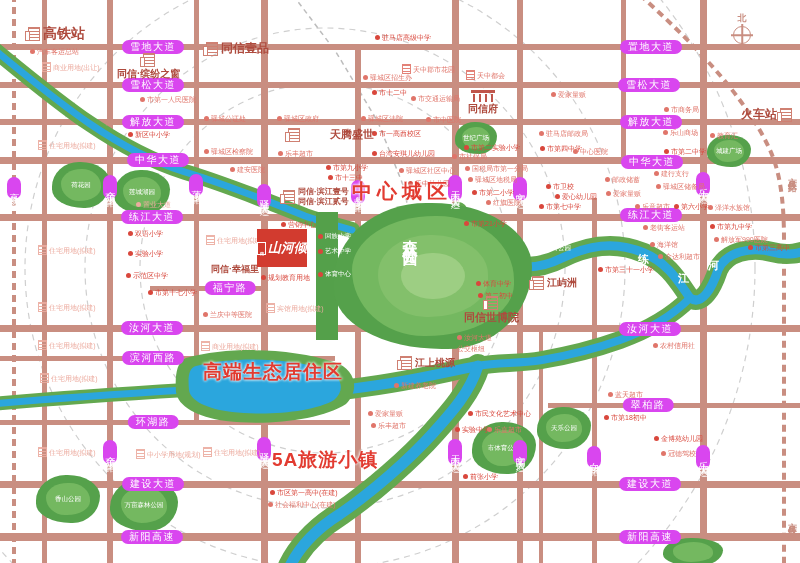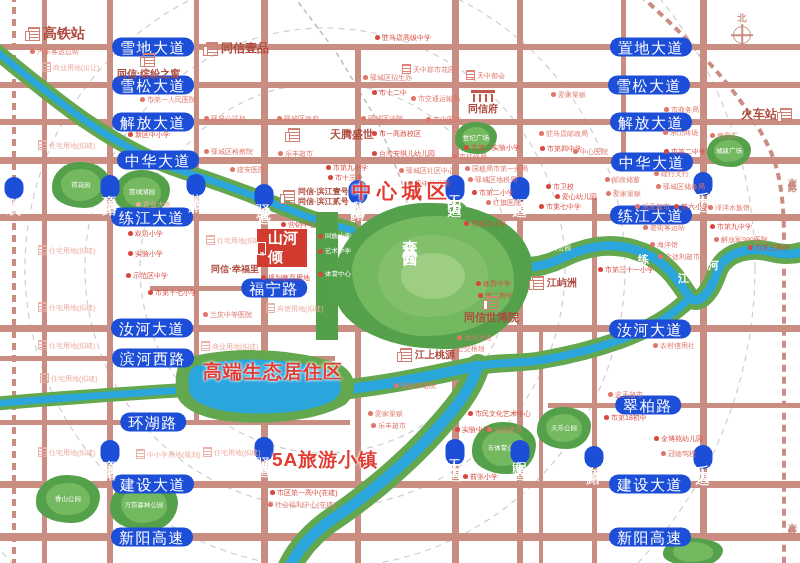--- a/index.html
+++ b/index.html
@@ -1,23 +1,23 @@
 <!DOCTYPE html>
 <html><head>
 <meta charset="utf-8">
 <style>
   html,body{margin:0;padding:0;background:#888;}
   #stage{width:800px;height:563px;position:relative;margin:0 auto;background:#fff;
          font-family:"Liberation Sans",sans-serif;overflow:hidden;}
   svg.layer{position:absolute;left:0;top:0;}
   .rh,.rv{position:absolute;background:#c98e81;}
   
-  .pill{position:absolute;background:#1d4ed8;color:#fff;border-radius:9px;
+  .pill{position:absolute;background:#d946ef;color:#fff;border-radius:9px;
         display:flex;align-items:center;justify-content:center;white-space:nowrap;
-        font-size:15px;letter-spacing:1.5px;padding:2px 8px;transform:translate(-50%,-50%);
+        font-size:10px;letter-spacing:1.5px;padding:2px 8px;transform:translate(-50%,-50%);
         line-height:1;z-index:40;}
   .pillv{padding:8px 2px;writing-mode:vertical-rl;letter-spacing:2px;}
   .raillbl{position:absolute;color:#c98e81;font-size:9px;writing-mode:vertical-rl;
         letter-spacing:2px;transform:translate(-50%,0);z-index:40;font-weight:bold;}
   
   .poi{position:absolute;font-size:7px;color:#e0756a;display:flex;align-items:center;
        gap:2px;white-space:nowrap;line-height:1;z-index:50;}
   .poi.r{color:#d9473c;}
   .poi.s{color:#ecab9f;}
   .ic-d{width:5px;height:5px;border-radius:50%;background:currentColor;flex:none;display:inline-block;}
@@ -41,22 +41,22 @@
          color:#fff;font-size:6.5px;z-index:5;text-align:center;}
   .gtx{position:absolute;color:#fff;font-size:6.5px;display:flex;align-items:center;gap:2px;
        line-height:1;z-index:35;white-space:nowrap;}
   .gtx .ic-d{background:#d9473c;}
   .rchar{position:absolute;color:#fff;font-weight:bold;font-size:11px;z-index:35;}
   
   #logo{position:absolute;left:257px;top:229px;width:50px;height:38px;background:#d23b2f;
         z-index:58;display:flex;align-items:center;justify-content:center;gap:2px;}
   #logo .seal{width:7px;height:11px;border:1px solid #fff;font-size:4px;color:#fff;
         writing-mode:vertical-rl;display:flex;align-items:center;justify-content:center;line-height:1;}
-  #logo .nm{color:#fff;font-size:15px;font-weight:bold;font-family:"DejaVu Serif",serif;
-        letter-spacing:0;}
+  #logo .nm{color:#fff;font-size:13px;font-weight:bold;font-family:"DejaVu Serif",serif;
+        font-style:italic;letter-spacing:0;}
   .strip{position:absolute;left:316px;top:212px;width:22px;height:128px;background:#54a04a;z-index:20;}
   
   #compass{position:absolute;left:730px;top:12px;width:24px;text-align:center;z-index:60;color:#c98e81;}
   #compass .n{font-size:9px;font-weight:bold;}
   #compass .dial{width:16px;height:16px;border:1.5px solid #c98e81;border-radius:50%;margin:1px auto 0;
         position:relative;}
   #compass .dial:before,#compass .dial:after{content:"";position:absolute;background:#c98e81;}
   #compass .dial:before{left:50%;top:-3px;bottom:-3px;width:1.5px;transform:translateX(-50%);}
   #compass .dial:after{top:50%;left:-3px;right:-3px;height:1.5px;transform:translateY(-50%);}
   .gatei{width:24px;height:12px;position:relative;flex:none;}
@@ -196,21 +196,21 @@
     <div class="pill" style="left: 153px; top: 47px;">雪地大道</div>
     <div class="pill" style="left: 651px; top: 47px;">置地大道</div>
     <div class="pill" style="left: 153px; top: 85px;">雪松大道</div>
     <div class="pill" style="left: 649px; top: 85px;">雪松大道</div>
     <div class="pill" style="left: 153px; top: 122px;">解放大道</div>
     <div class="pill" style="left: 651px; top: 122px;">解放大道</div>
     <div class="pill" style="left: 158px; top: 160px;">中华大道</div>
     <div class="pill" style="left: 652px; top: 162px;">中华大道</div>
     <div class="pill" style="left: 152px; top: 217px;">练江大道</div>
     <div class="pill" style="left: 651px; top: 215px;">练江大道</div>
-    <div class="pill" style="left: 230px; top: 288px; margin-left: 44px;">福宁路</div>
+    <div class="pill" style="left: 230px; top: 288px;">福宁路</div>
     <div class="pill" style="left: 152px; top: 328px;">汝河大道</div>
     <div class="pill" style="left: 650px; top: 329px;">汝河大道</div>
     <div class="pill" style="left: 153px; top: 358px;">滨河西路</div>
     <div class="pill" style="left: 153px; top: 422px;">环湖路</div>
     <div class="pill" style="left: 648px; top: 405px;">翠柏路</div>
     <div class="pill" style="left: 153px; top: 484px;">建设大道</div>
     <div class="pill" style="left: 650px; top: 484px;">建设大道</div>
     <div class="pill" style="left: 152px; top: 537px;">新阳高速</div>
     <div class="pill" style="left: 650px; top: 537px;">新阳高速</div>
     <div class="pill pillv" style="left: 14px; top: 188px;">高铁线</div>
@@ -253,21 +253,21 @@
       <span class="bldi"></span>
       <span>天腾盛世</span>
     </div>
     <div class="lm" style="left: 211px; top: 264px; font-size: 9px;">
       <span>同信·幸福里</span>
     </div>
     <div class="lm" style="left: 283px; top: 187px; font-size: 8px;">
       <span class="bldi"></span>
       <span>同信·滨江壹号<br>同信·滨江贰号</span>
     </div>
-    <div class="lm" style="left: 400px; top: 348px; font-size: 10px;">
+    <div class="lm" style="left: 400px; top: 356px; font-size: 10px;">
       <span class="bldi"></span>
       <span>江上桃源</span>
     </div>
     <div class="lm col" style="left: 464px; top: 296px; font-size: 11px;">
       <span class="bldi"></span>
       <span>同信世博院</span>
     </div>
     <div class="lm" style="left: 532px; top: 276px; font-size: 10px;">
       <span class="bldi"></span>
       <span>江屿洲</span>

